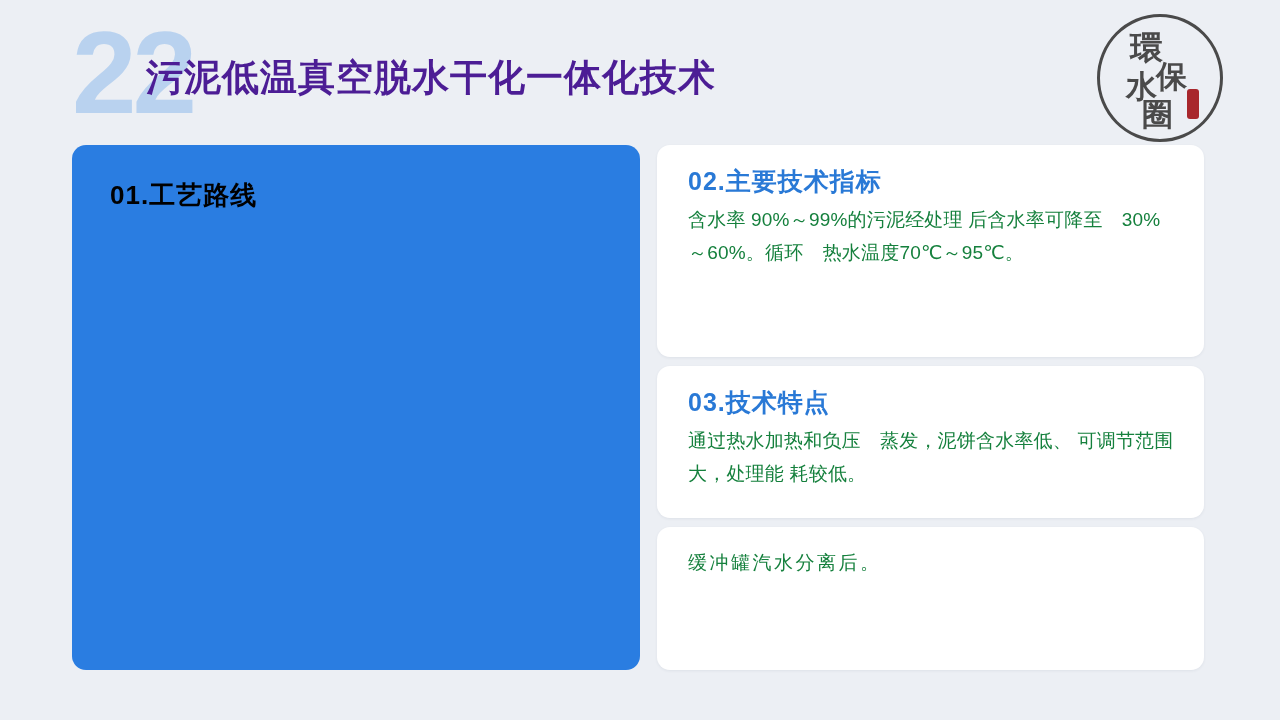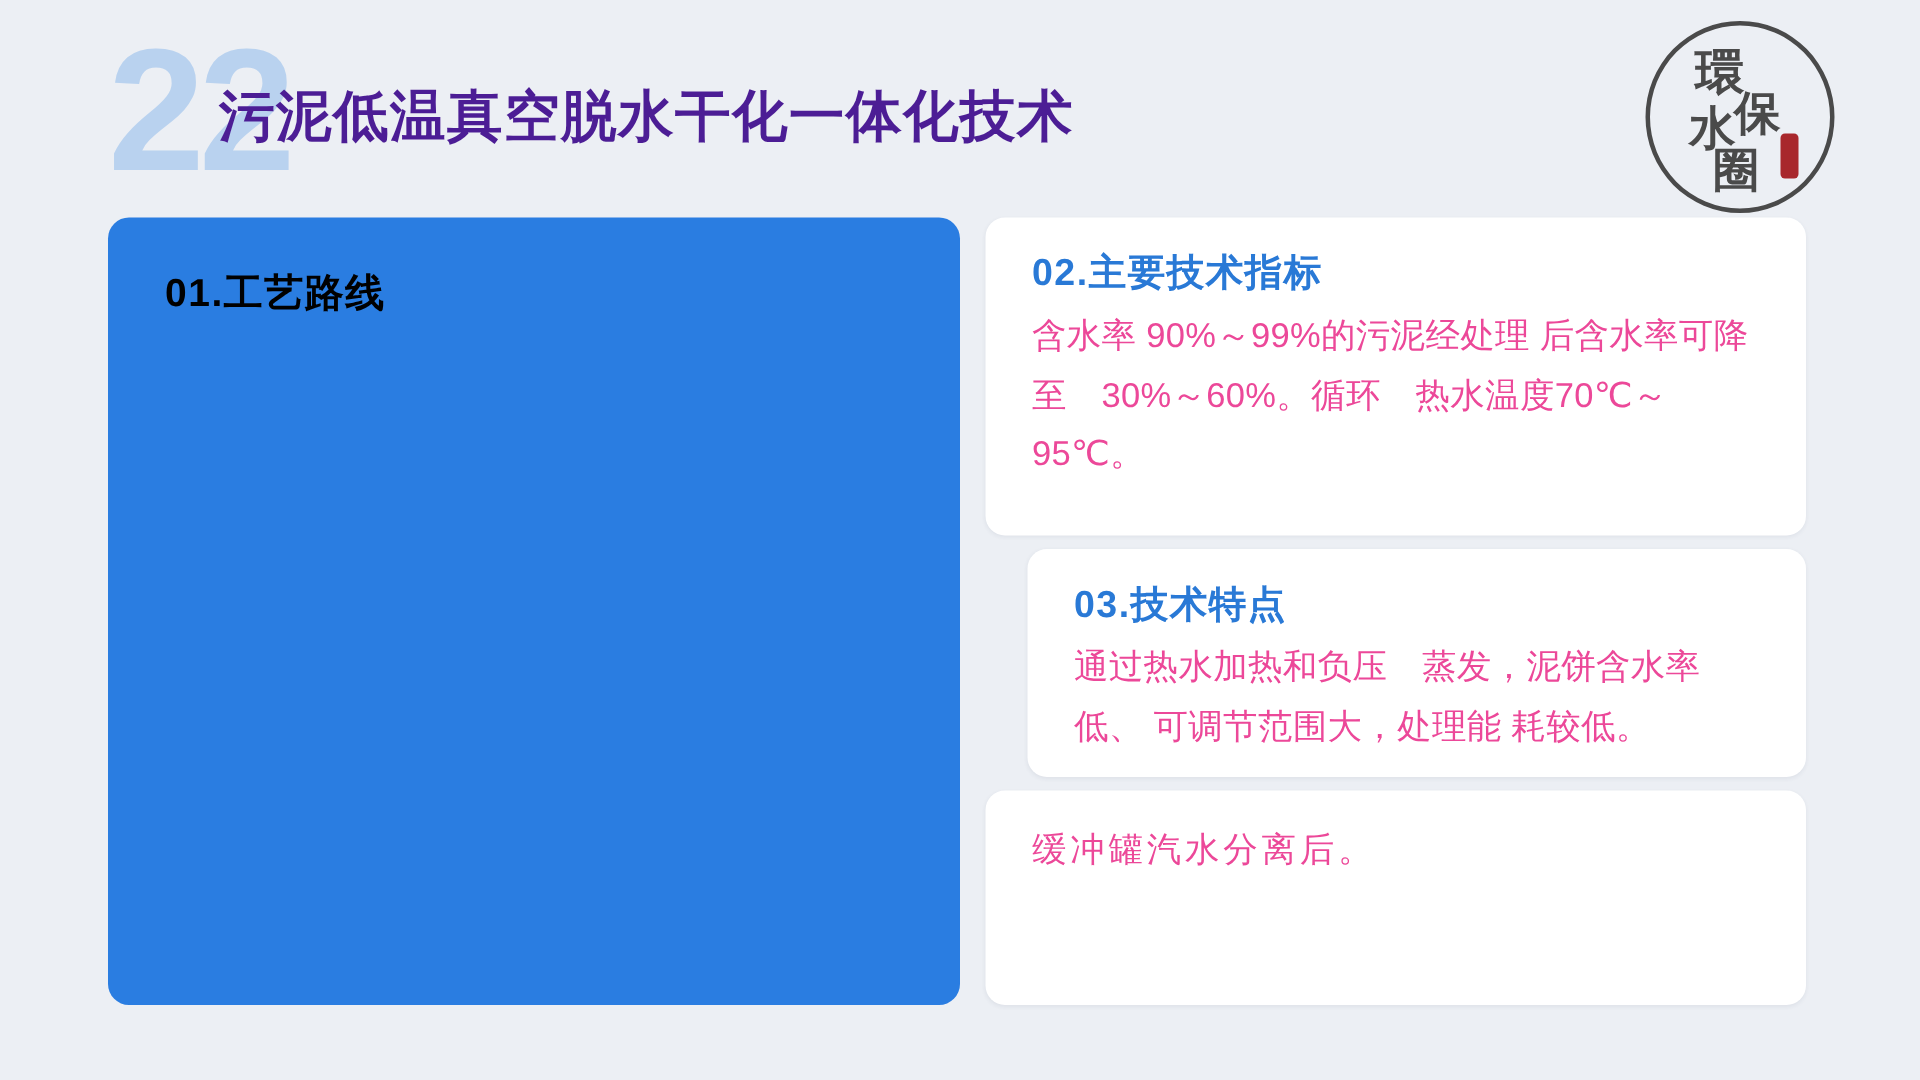--- a/index.html
+++ b/index.html
@@ -96,32 +96,32 @@
     flex-direction:column;
     gap:9px;
   }
   .wcard {
     background:#ffffff;
     border-radius:13px;
     padding:20px 28px 4px 31px;
     box-shadow:0 1px 3px rgba(40,60,90,0.07);
   }
   .wcard.c2 { height:212px; }
-  .wcard.c3 { height:152px;margin-left:28px; }
+  .wcard.c3 { height:152px; }
   .wcard.c4 { height:143px; }
   .wcard .card-head {
     font-size:25px;
     font-weight:700;
     color:#2979d6;
     letter-spacing:1px;
     margin-bottom:6px;
   }
   .wcard .card-body {
-    font-size:23px;
-    color:#ec4899;
+    font-size:19px;
+    color:#15803d;
     line-height:1.72;
     letter-spacing:0.2px;
   }
   .wcard.c4 .card-body { letter-spacing:2.5px; }
 </style>
 </head>
 <body>
 
 <div class="slide">
 

